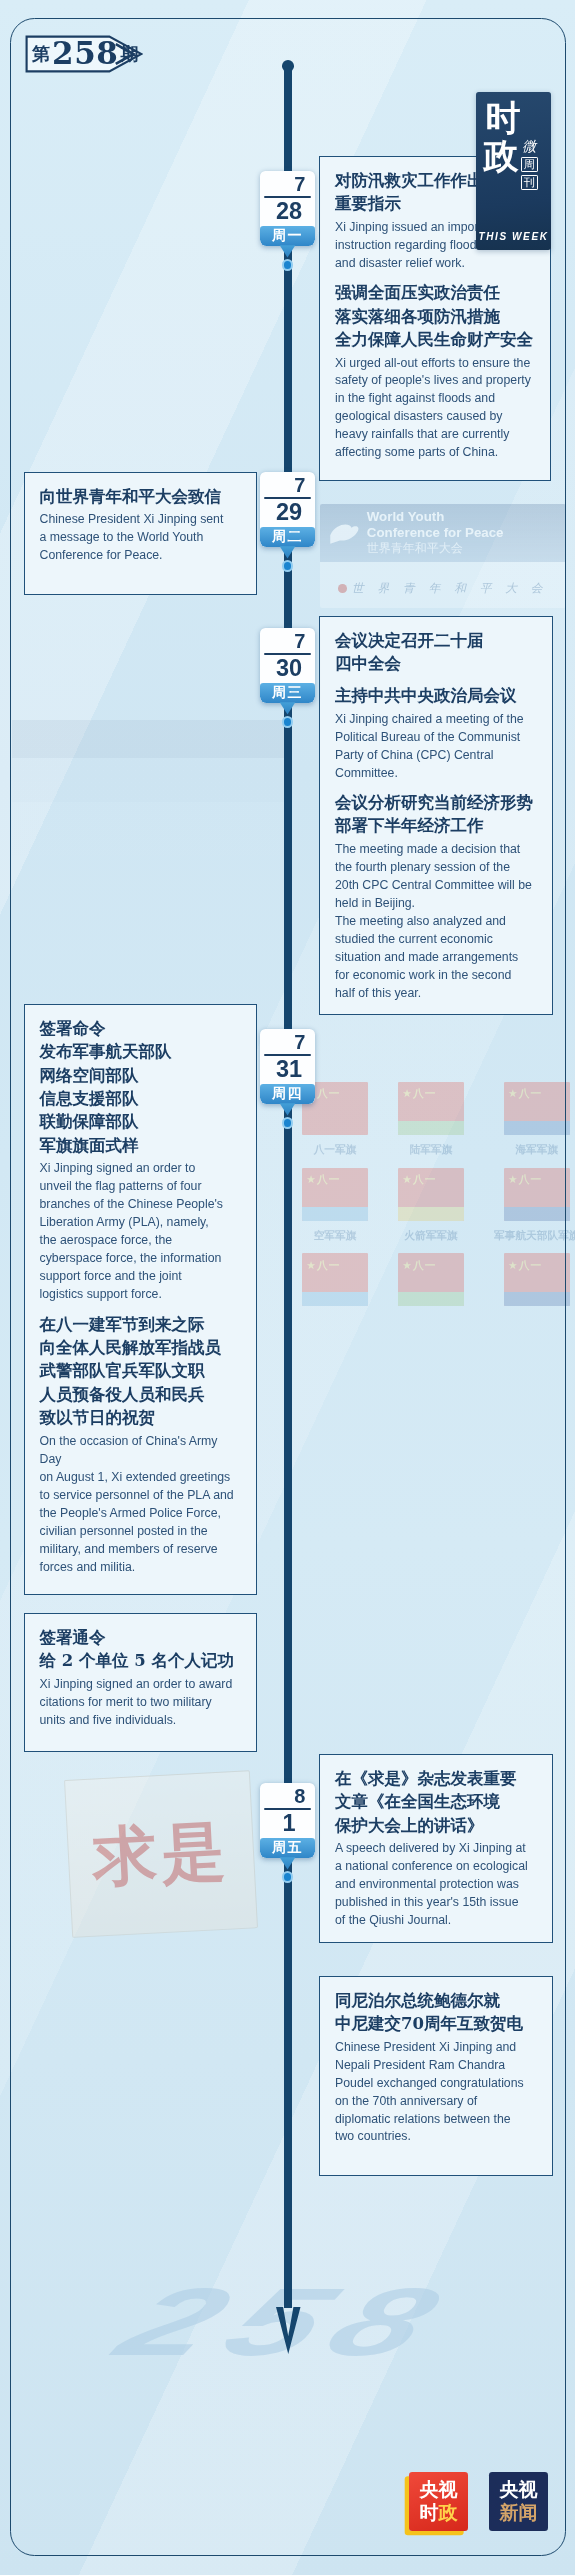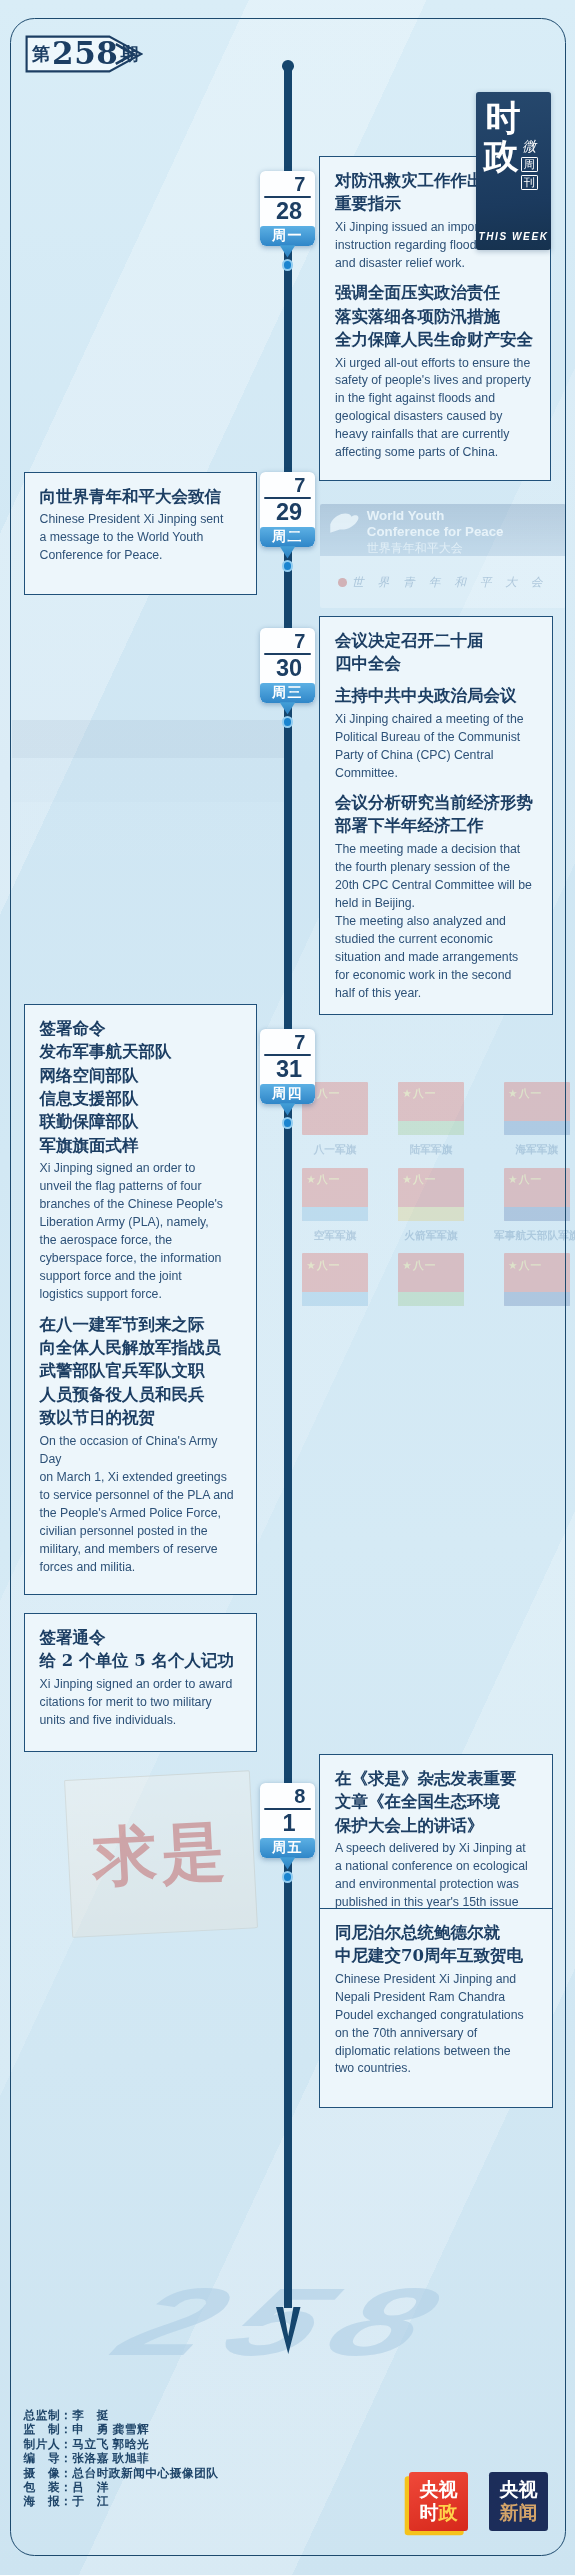--- a/index.html
+++ b/index.html
@@ -57,22 +57,22 @@
   
   .card{position:absolute;background:#edf6fb;border:1.1px solid #20517a;padding:11.7px 15px;z-index:4;}
   .zh{font-family:"DejaVu Serif","Liberation Serif",serif;font-size:16.5px;line-height:1.42;font-weight:600;
       color:#1c3e63;white-space:pre-line;}
   .en{font-size:12.3px;line-height:1.46;color:#2e5278;white-space:pre-line;margin-top:3.2px;}
   .blk + .blk{margin-top:8.5px;}
   .en:empty{display:none;margin:0;}
 
   
   .bg-wyc{position:absolute;left:320px;top:504px;width:246px;height:104px;z-index:1;opacity:.45;overflow:hidden;border-radius:2.1px;}
-  .bg-wyc .strip{height:52px;background:linear-gradient(180deg,rgba(96,128,166,.65),rgba(130,160,195,.45));
-     display:flex;align-items:flex-start;gap:6.4px;padding:4.3px 6.4px;color:#fff;}
+  .bg-wyc .strip{height:58px;background:linear-gradient(180deg,rgba(96,128,166,.65),rgba(130,160,195,.45));
+     display:flex;align-items:center;gap:6.4px;padding:4.3px 6.4px;color:#fff;}
   .bg-wyc .wt{font-weight:700;font-size:13.3px;line-height:1.2;}
   .bg-wyc .ws{font-size:12px;opacity:.85;}
   .bg-wyc .panel{height:53px;background:rgba(241,248,252,.75);display:flex;align-items:center;justify-content:center;gap:5.3px;}
   .bg-wyc .panel .dot{width:8.5px;height:8.5px;border-radius:50%;background:rgba(200,60,50,.7);}
   .bg-wyc .panel .pt{font-size:11.7px;letter-spacing:5.3px;color:rgba(110,145,180,.9);font-style:italic;}
 
   .bg-hall{position:absolute;left:11.7px;top:720px;width:275px;height:136px;z-index:1;opacity:.5;
     background:linear-gradient(180deg,rgba(140,165,190,.30) 0 28%,rgba(190,212,230,.22) 28% 60%,rgba(215,232,243,.12) 60%);}
 
   .bg-flags{position:absolute;left:302px;top:1082px;width:262px;z-index:1;opacity:.24;
@@ -357,21 +357,21 @@
 support force and the joint
 logistics support force.</div>
       </div>
     <div class="blk">
         <div class="zh">在八一建军节到来之际
 向全体人民解放军指战员
 武警部队官兵军队文职
 人员预备役人员和民兵
 致以节日的祝贺</div>
       <div class="en">On the occasion of China's Army Day
-on March 1, Xi extended greetings
+on August 1, Xi extended greetings
 to service personnel of the PLA and
 the People's Armed Police Force,
 civilian personnel posted in the
 military, and members of reserve
 forces and militia.</div>
       </div>
   </div>
 
   <div class="card" style="left:23.5px;top:1613px;width:233px;min-height:139px">
     <div class="blk">
@@ -389,42 +389,33 @@
 文章《在全国生态环境
 保护大会上的讲话》</div>
       <div class="en">A speech delivered by Xi Jinping at
 a national conference on ecological
 and environmental protection was
 published in this year's 15th issue
 of the Qiushi Journal.</div>
       </div>
   </div>
 
-  <div class="card" style="left:319px;top:1908px;width:234px;min-height:200px">
+  <div class="card" style="left:319px;top:1976px;width:234px;min-height:200px">
     <div class="blk">
         <div class="zh">同尼泊尔总统鲍德尔就
 中尼建交70周年互致贺电</div>
       <div class="en">Chinese President Xi Jinping and
 Nepali President Ram Chandra
 Poudel exchanged congratulations
 on the 70th anniversary of
 diplomatic relations between the
 two countries.</div>
       </div>
   </div>
 
-  <div class="credits">
-    <div>总监制：李　挺</div>
-    <div>监　制：申　勇 龚雪辉</div>
-    <div>制片人：马立飞 郭晗光</div>
-    <div>编　导：张洛嘉 耿旭菲</div>
-    <div>摄　像：总台时政新闻中心摄像团队</div>
-    <div>包　装：吕　洋</div>
-    <div>海　报：于　江</div>
-  </div>
 
   <div class="logo-red">
     <div>央视</div>
     <div><span>时</span><span class="ylw">政</span></div>
   </div>
   <div class="logo-navy">
     <div>央视</div>
     <div class="tan">新闻</div>
   </div>
 

